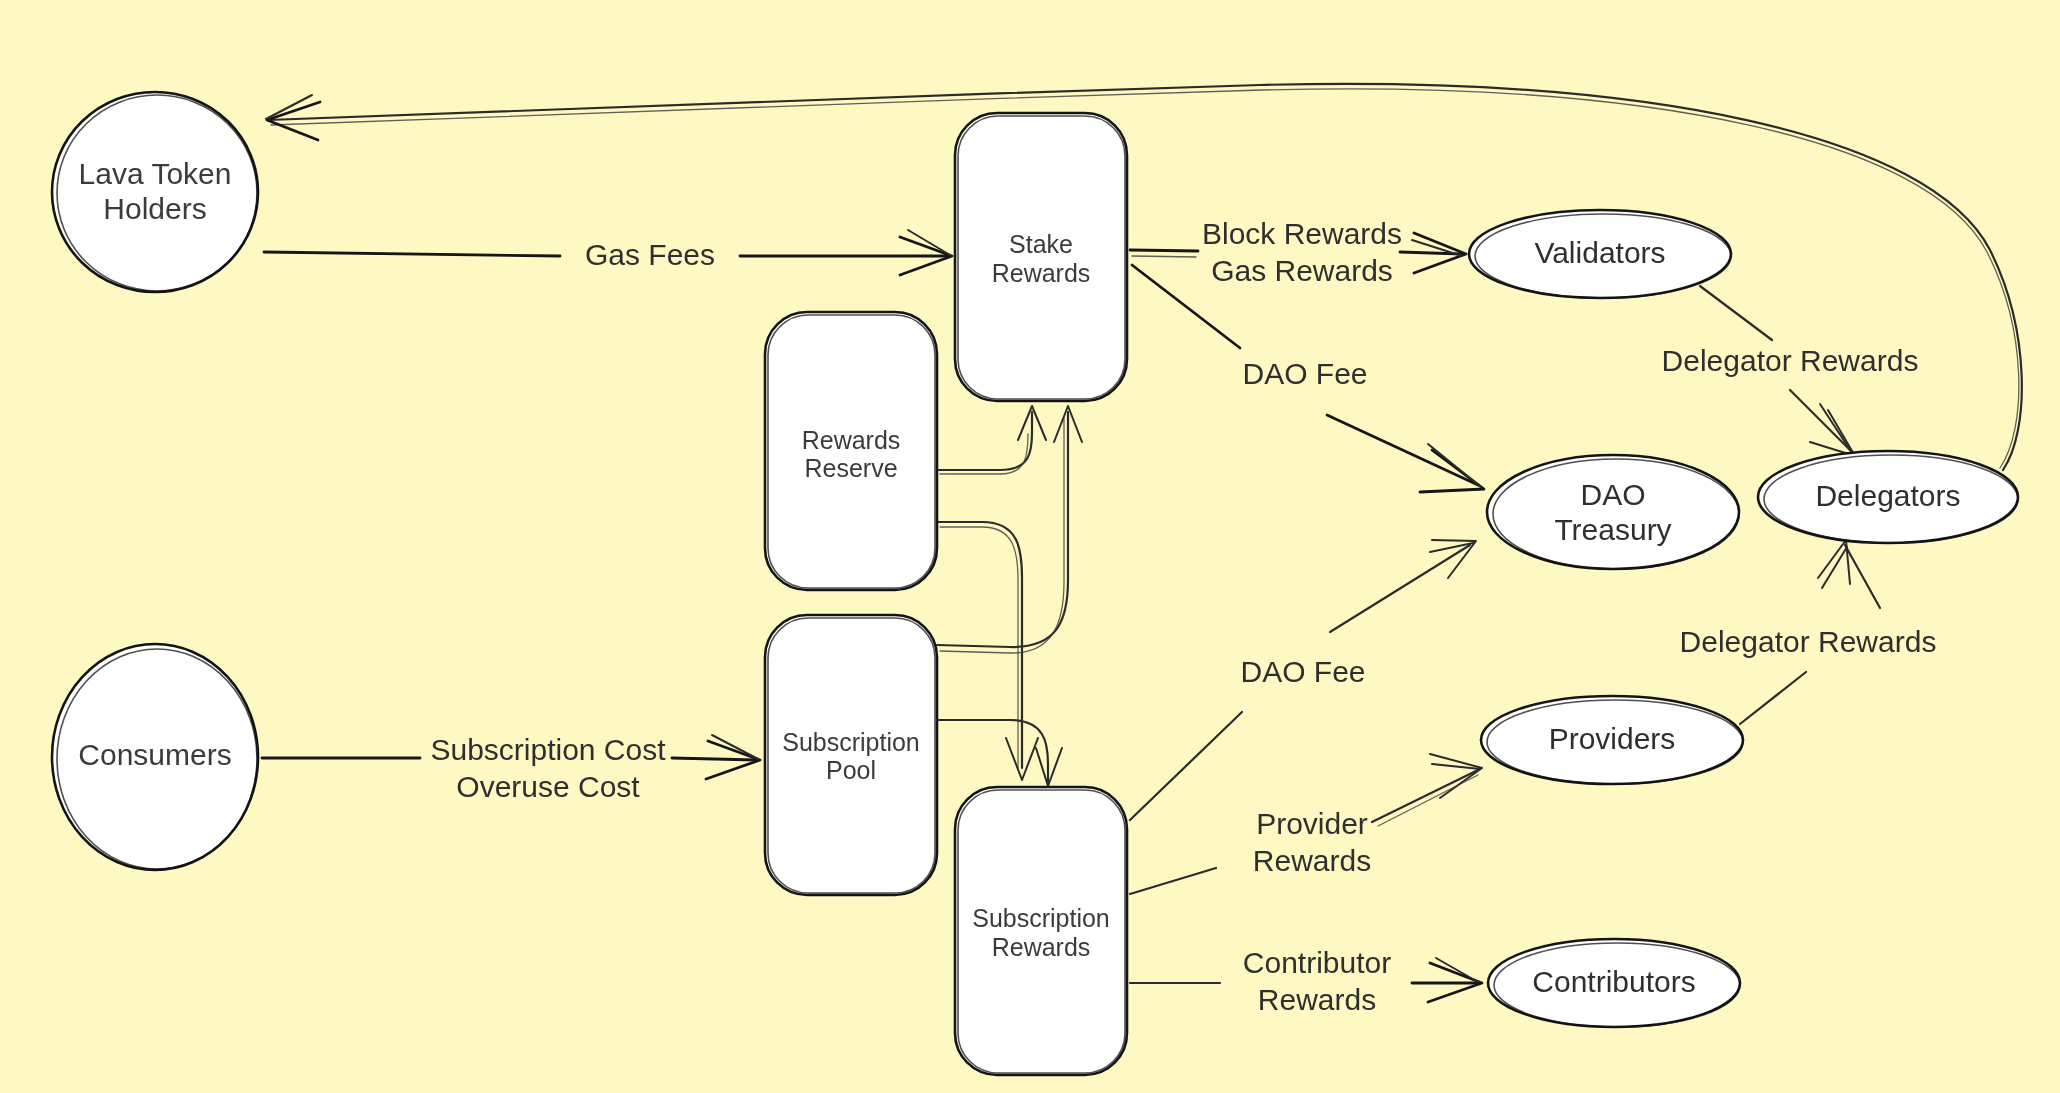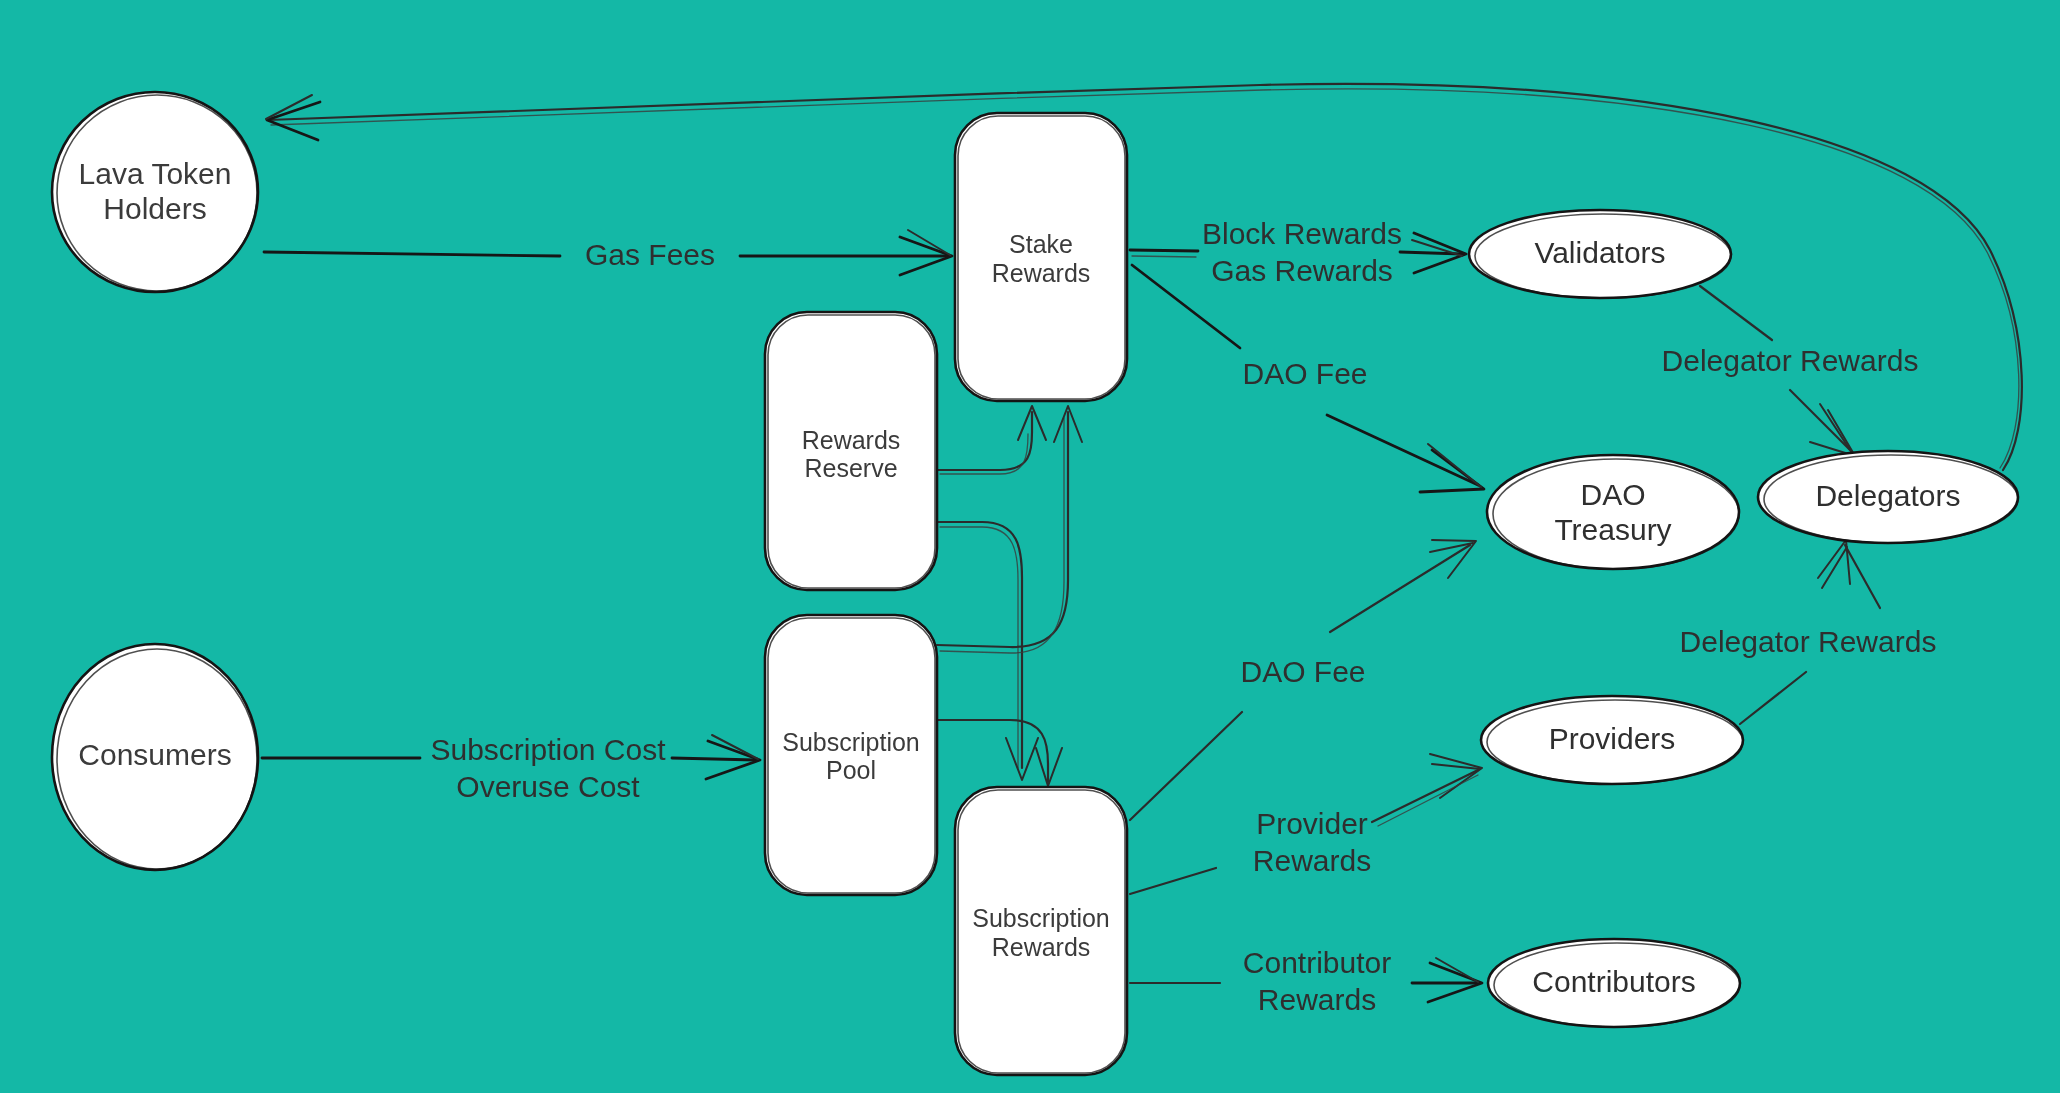--- a/index.html
+++ b/index.html
@@ -7,21 +7,21 @@
     padding: 0;
     background: #ffffff;
   }
   body {
     font-family: "Liberation Sans", sans-serif;
   }
   #canvas {
     position: relative;
     width: 2060px;
     height: 1093px;
-    background: #14b8a6;
+    background: #fef9c3;
     overflow: hidden;
   }
   #diagram-svg {
     position: absolute;
     top: 0;
     left: 0;
     width: 2060px;
     height: 1093px;
   }
   .node-shape {

